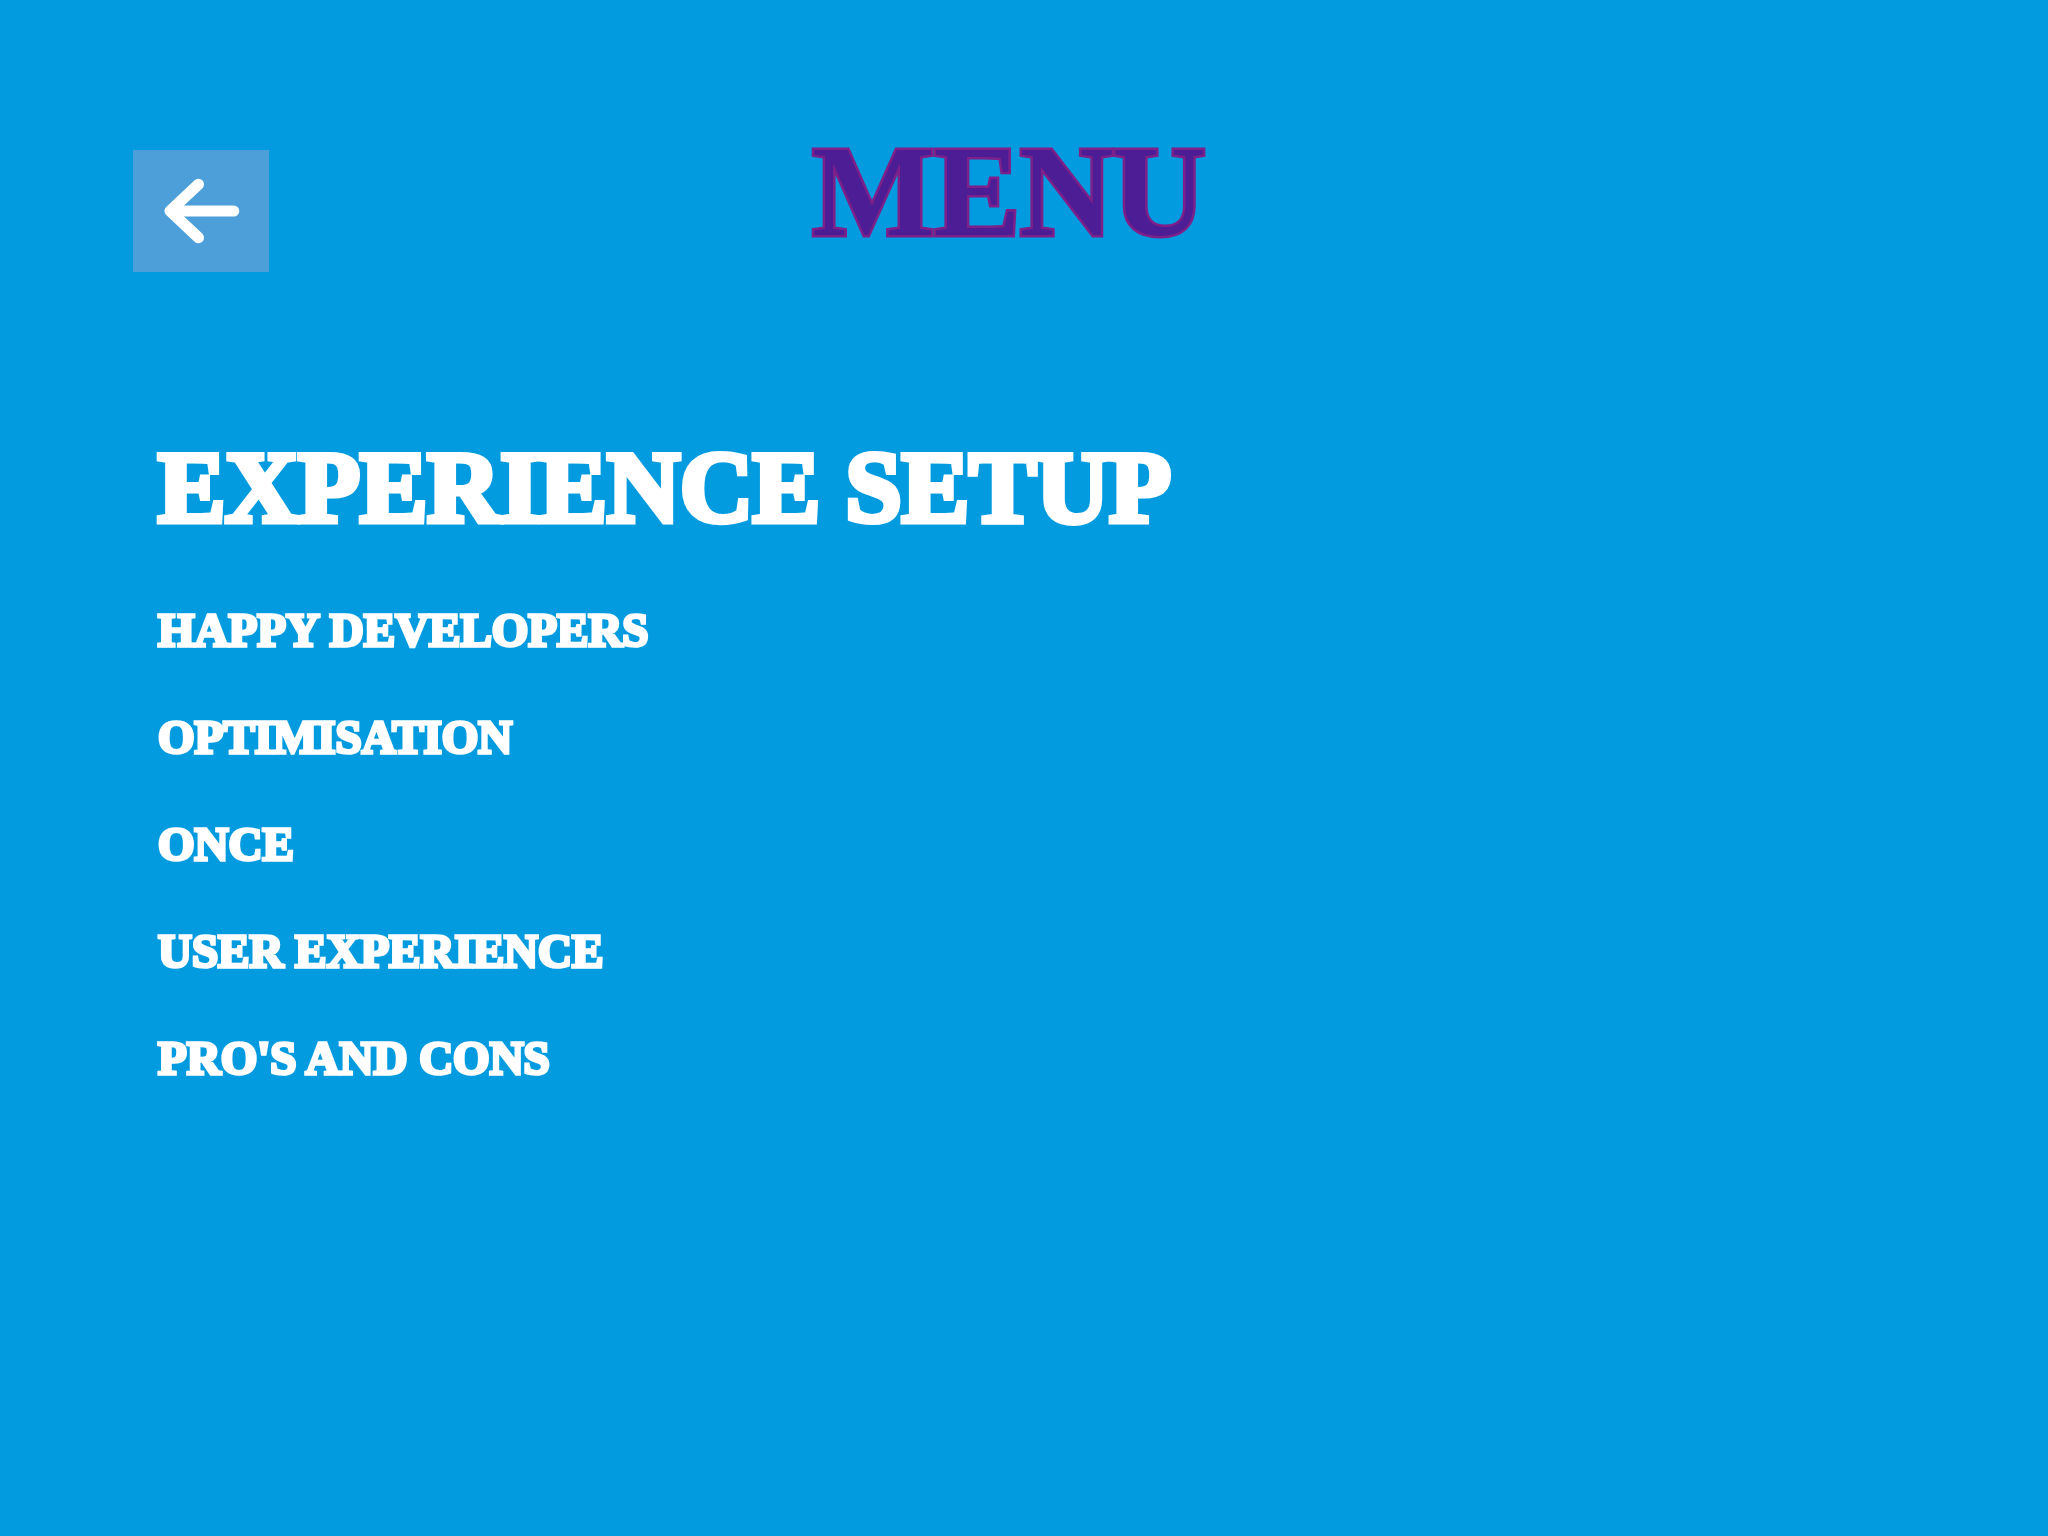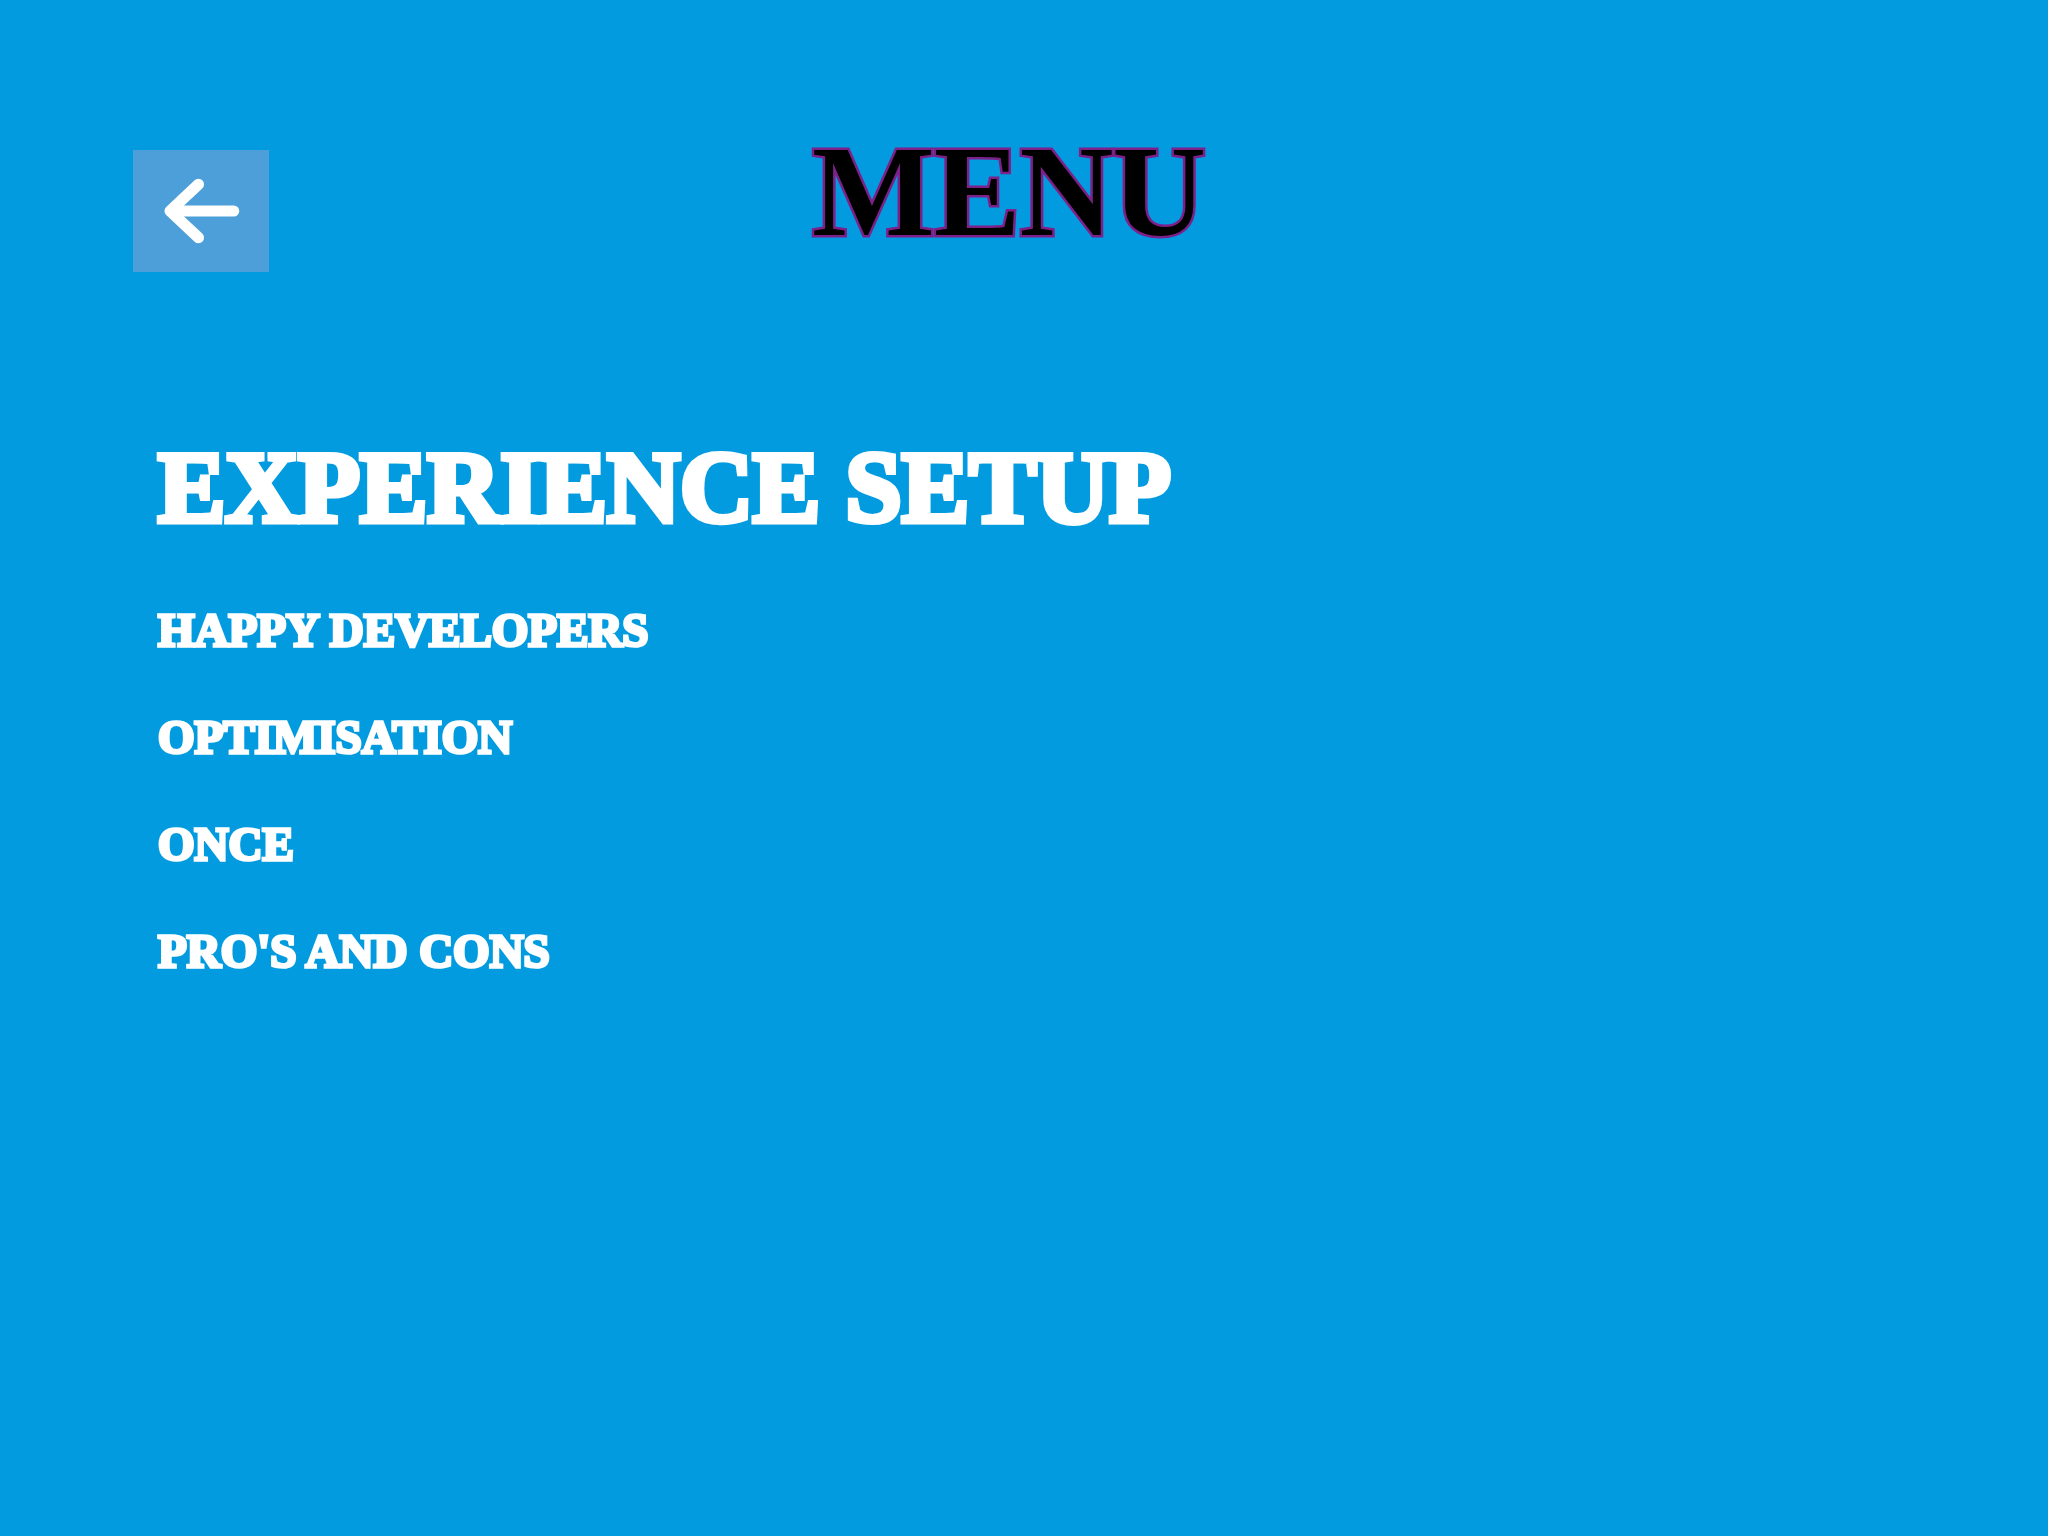--- a/index.html
+++ b/index.html
@@ -41,21 +41,21 @@
   .back-button svg {
     display: block;
     width: 86px;
     height: 86px;
   }
 
   .menu-title {
     position: absolute;
     left: 812px;
     top: 126px;
-    color: #000000;
+    color: #4c1d95;
     font-family: "Liberation Serif", "DejaVu Serif", serif;
     font-weight: bold;
     font-size: 130px;
     line-height: 1;
     letter-spacing: -1px;
     white-space: nowrap;
     -webkit-text-stroke: 5px #7D2089;
     paint-order: stroke fill;
   }
 
@@ -135,18 +135,21 @@
   </li>
 
   <li class="menu-item level-normal">
     <span class="menu-item-label">OPTIMISATION</span>
   </li>
 
   <li class="menu-item level-normal">
     <span class="menu-item-label">ONCE</span>
   </li>
 
+  <li class="menu-item level-normal">
+    <span class="menu-item-label">USER EXPERIENCE</span>
+  </li>
 
   <li class="menu-item level-normal">
     <span class="menu-item-label">PRO'S AND CONS</span>
   </li>
 
 </ul>
 
 </body></html>

